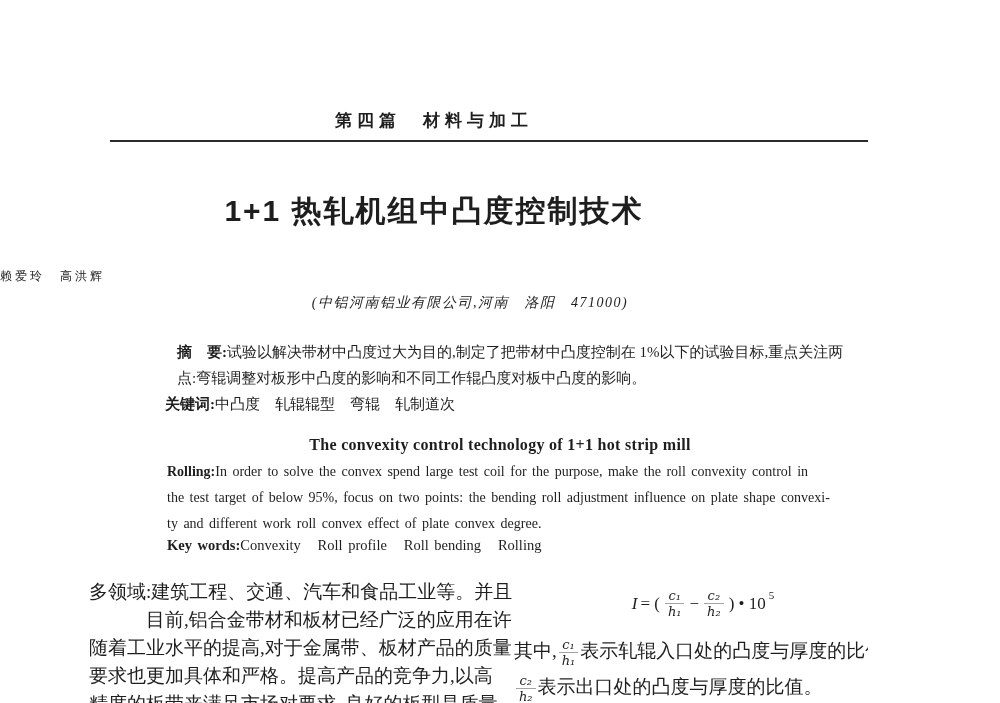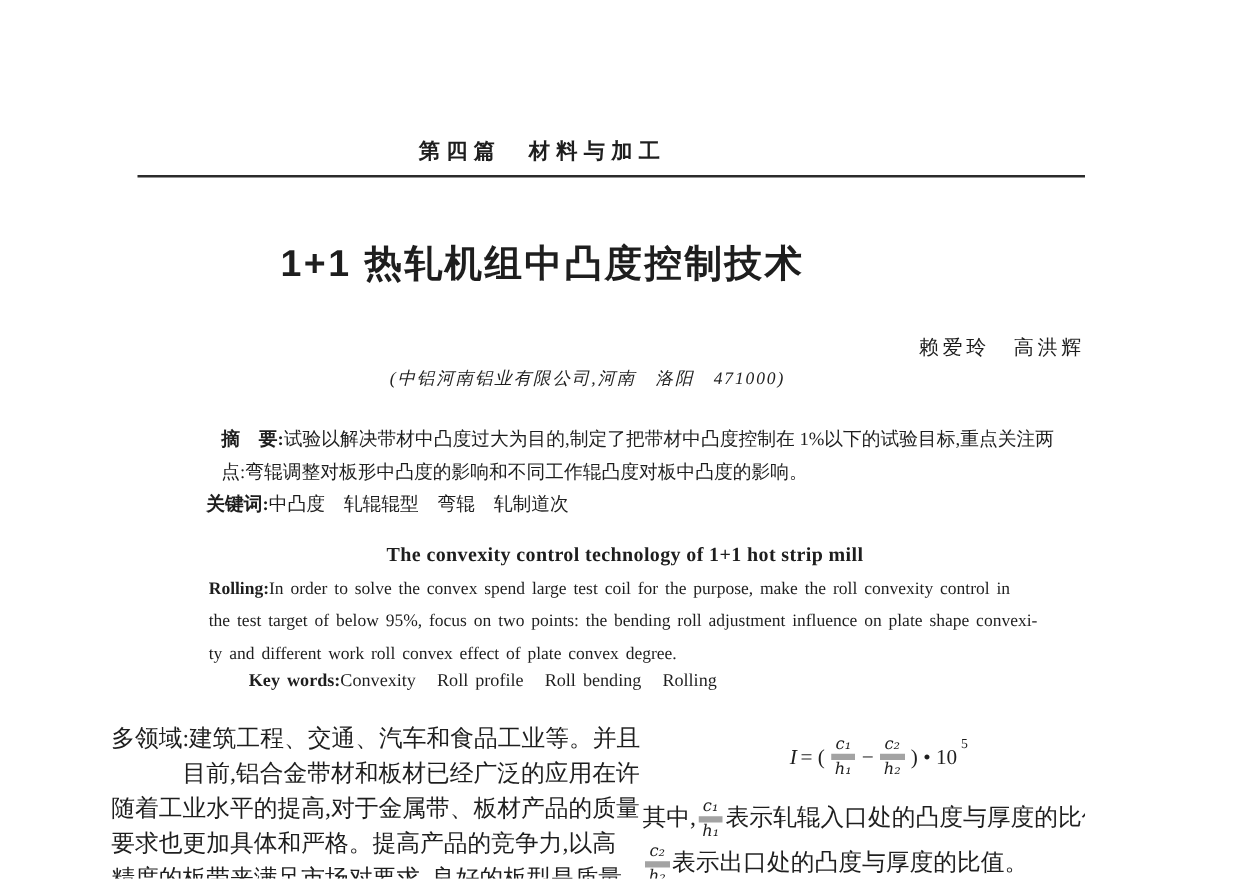--- a/index.html
+++ b/index.html
@@ -13,42 +13,42 @@
     position:absolute; top:109px; left:0; width:100%; text-align:center;
     font-family:"Liberation Sans","DejaVu Sans",sans-serif; font-weight:bold;
     font-size:17px; letter-spacing:5px;
   }
   .head-rule { position:absolute; top:140px; left:110px; width:780px; height:2px; background:#2b2b2b; }
   .title {
     position:absolute; top:191px; left:0; width:100%; margin:0; text-align:center;
     font-family:"Liberation Sans","DejaVu Sans",sans-serif; font-weight:bold;
     font-size:30px; letter-spacing:2px;
   }
-  .authors { position:absolute; top:268px; left:0; width:100%; text-align:right; font-size:16px; letter-spacing:3px; }
+  .authors { position:absolute; top:268px; left:0; width:100%; text-align:left; font-size:12px; letter-spacing:3px; }
   .affiliation { position:absolute; top:294px; left:0; width:100%; text-align:center; font-size:14px; font-style:italic; letter-spacing:1.5px;padding-left:36px; }
 
   .abs-cn { position:absolute; left:177px; top:339px; width:700px; font-size:15px; line-height:26px; }
   .kw-cn  { position:absolute; left:165px; top:391px; font-size:15px; line-height:26px; }
   .lbl { font-weight:bold; }
   .pre { white-space:pre; }
   .nowrap { white-space:nowrap; }
 
   .en-title { position:absolute; left:150px; top:436px; width:700px; text-align:center; font-weight:bold; font-size:16px; letter-spacing:0.3px; }
   .abs-en { position:absolute; left:167px; top:459px; width:700px; font-size:14px; line-height:26px; word-spacing:2px; }
-  .kw-en  { position:absolute; left:167px; top:537px; font-size:14.5px; word-spacing:2px;margin-left:32px; }
+  .kw-en  { position:absolute; left:167px; top:537px; font-size:14.5px; word-spacing:2px; }
 
   .col-left { position:absolute; left:89px; top:578px; width:416px; font-size:19px; line-height:28px; }
   .col-left .indent { padding-left:57px; }
 
   .col-right { position:absolute; left:514px; top:578px; width:378px; }
   .formula { margin:10px auto 0; width:fit-content; display:flex; align-items:center; gap:3px; font-size:17px; }
   .it { font-style:italic; }
   .frac { display:inline-flex; flex-direction:column; align-items:center; margin:0 2px; font-style:italic; vertical-align:middle; }
   .frac .num, .frac .den { font-size:13px; line-height:15px; padding:0 3px; font-family:"DejaVu Serif",serif; }
-  .frac .den { border-top:5px solid #a3a3a3; }
+  .frac .den { border-top:1px solid #a3a3a3; }
   .formula sup { font-size:11px; line-height:1; align-self:flex-start; margin-top:2px; }
   .rpara { margin-top:14px; font-size:19px; line-height:36px; }
 </style>
 </head>
 <body>
 
 <div class="page">
 
   <div class="running-head">第四篇　材料与加工</div>
   <div class="head-rule"></div>

